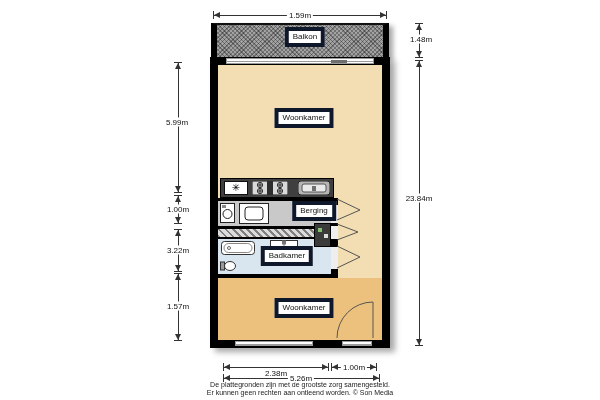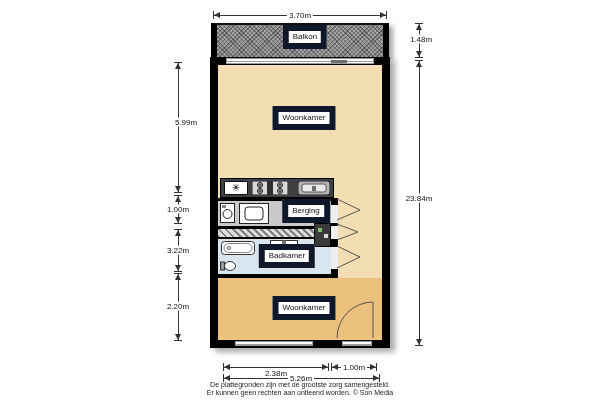--- a/index.html
+++ b/index.html
@@ -14,21 +14,21 @@
   .floor-berg{background:#c9c9c9;}
   .counter{background:#3f3f3f;border:1px solid #000;box-sizing:border-box;}
   .hatch-balkon{background-color:#a2a2a2;
     background-image:repeating-linear-gradient(45deg,rgba(0,0,0,.30) 0 1px,transparent 1px 3px),
                      repeating-linear-gradient(135deg,rgba(0,0,0,.30) 0 1px,transparent 1px 3px);}
   .hatch-shaft{background:repeating-linear-gradient(45deg,#808080 0 2px,#dcdcdc 2px 5px);}
   .window{background:#fff;box-sizing:border-box;border:1px solid #9a9a9a;}
   .winline{position:absolute;left:0;right:0;top:50%;height:1px;background:#9a9a9a;}
   
   .room-label{position:absolute;transform:translate(-50%,-50%);background:#fff;
-    border:6px solid #0f172a;font-size:8px;line-height:10px;padding:1px 4px;white-space:nowrap;z-index:6;}
+    border:4px solid #0f172a;font-size:8px;line-height:10px;padding:1px 4px;white-space:nowrap;z-index:6;}
   .dim-label{position:absolute;transform:translate(-50%,-50%);background:#fff;
     font-size:8px;line-height:9px;padding:0 2px;white-space:nowrap;z-index:5;}
   
   .dl-h{position:absolute;height:1px;background:#333;}
   .dl-v{position:absolute;width:1px;background:#333;}
   .tick-v{position:absolute;width:1px;height:8px;background:#333;}
   .tick-h{position:absolute;width:8px;height:1px;background:#333;}
   .arr{position:absolute;width:0;height:0;}
   .arr.l{border-top:3px solid transparent;border-bottom:3px solid transparent;border-right:6px solid #333;}
   .arr.r{border-top:3px solid transparent;border-bottom:3px solid transparent;border-left:6px solid #333;}
@@ -159,31 +159,31 @@
     <g fill="none" stroke="#555" stroke-width="1">
       <polyline points="337,246 360,257 337,268"></polyline>
     </g>
     <g fill="none" stroke="#555" stroke-width="1">
       <path d="M337,338 A36,36 0 0 1 373,302 L373,338"></path>
     </g>
   </svg>
 
   <div class="room-label" style="left:305px;top:37px;">Balkon</div>
   <div class="room-label" style="left:304px;top:118px;">Woonkamer</div>
-  <div class="room-label" style="left:306px;top:211px;">Berging</div>
+  <div class="room-label" style="left:314px;top:211px;">Berging</div>
   <div class="room-label" style="left:287px;top:256px;">Badkamer</div>
   <div class="room-label" style="left:304px;top:308px;">Woonkamer</div>
 
   <div>
     <div class="dl-h" style="left:214px;top:15px;width:172px;"></div>
     <div class="tick-v" style="left:213px;top:11px;"></div>
     <div class="tick-v" style="left:386px;top:11px;"></div>
     <div class="arr l" style="left:214px;top:12px;"></div>
     <div class="arr r" style="left:380px;top:12px;"></div>
-    <span class="dim-label" style="left:300px;top:15px;">3.70m</span>
+    <span class="dim-label" style="left:300px;top:15px;">1.59m</span>
   </div>
 
   <div>
     <div class="dl-v" style="left:419px;top:24px;height:33px;"></div>
     <div class="tick-h" style="left:415px;top:23px;"></div>
     <div class="tick-h" style="left:415px;top:57px;"></div>
     <div class="arr u" style="left:416px;top:24px;"></div>
     <div class="arr d" style="left:416px;top:51px;"></div>
     <span class="dim-label" style="left:421px;top:39px;">1.48m</span>
   </div>
@@ -196,21 +196,21 @@
     <div class="arr d" style="left:416px;top:339px;"></div>
     <span class="dim-label" style="left:419px;top:198px;">23.84m</span>
   </div>
 
   <div>
     <div class="dl-v" style="left:178px;top:63px;height:129px;"></div>
     <div class="tick-h" style="left:174px;top:62px;"></div>
     <div class="tick-h" style="left:174px;top:192px;"></div>
     <div class="arr u" style="left:175px;top:63px;"></div>
     <div class="arr d" style="left:175px;top:186px;"></div>
-    <span class="dim-label" style="left:186px;top:122px;">5.99m</span>
+    <span class="dim-label" style="left:177px;top:122px;">5.99m</span>
   </div>
 
   <div>
     <div class="dl-v" style="left:178px;top:196px;height:27px;"></div>
     <div class="tick-h" style="left:174px;top:195px;"></div>
     <div class="tick-h" style="left:174px;top:223px;"></div>
     <div class="arr u" style="left:175px;top:196px;"></div>
     <div class="arr d" style="left:175px;top:217px;"></div>
     <span class="dim-label" style="left:178px;top:209px;">1.00m</span>
   </div>
@@ -223,21 +223,21 @@
     <div class="arr d" style="left:175px;top:265px;"></div>
     <span class="dim-label" style="left:178px;top:250px;">3.22m</span>
   </div>
 
   <div>
     <div class="dl-v" style="left:178px;top:274px;height:66px;"></div>
     <div class="tick-h" style="left:174px;top:273px;"></div>
     <div class="tick-h" style="left:174px;top:340px;"></div>
     <div class="arr u" style="left:175px;top:274px;"></div>
     <div class="arr d" style="left:175px;top:334px;"></div>
-    <span class="dim-label" style="left:178px;top:306px;">2.20m</span>
+    <span class="dim-label" style="left:178px;top:306px;">1.57m</span>
   </div>
 
   <div>
     <div class="dl-h" style="left:224px;top:367px;width:104px;"></div>
     <div class="tick-v" style="left:223px;top:363px;"></div>
     <div class="tick-v" style="left:328px;top:363px;"></div>
     <div class="arr l" style="left:224px;top:364px;"></div>
     <div class="arr r" style="left:322px;top:364px;"></div>
     <span class="dim-label" style="left:276px;top:373px;">2.38m</span>
   </div>

